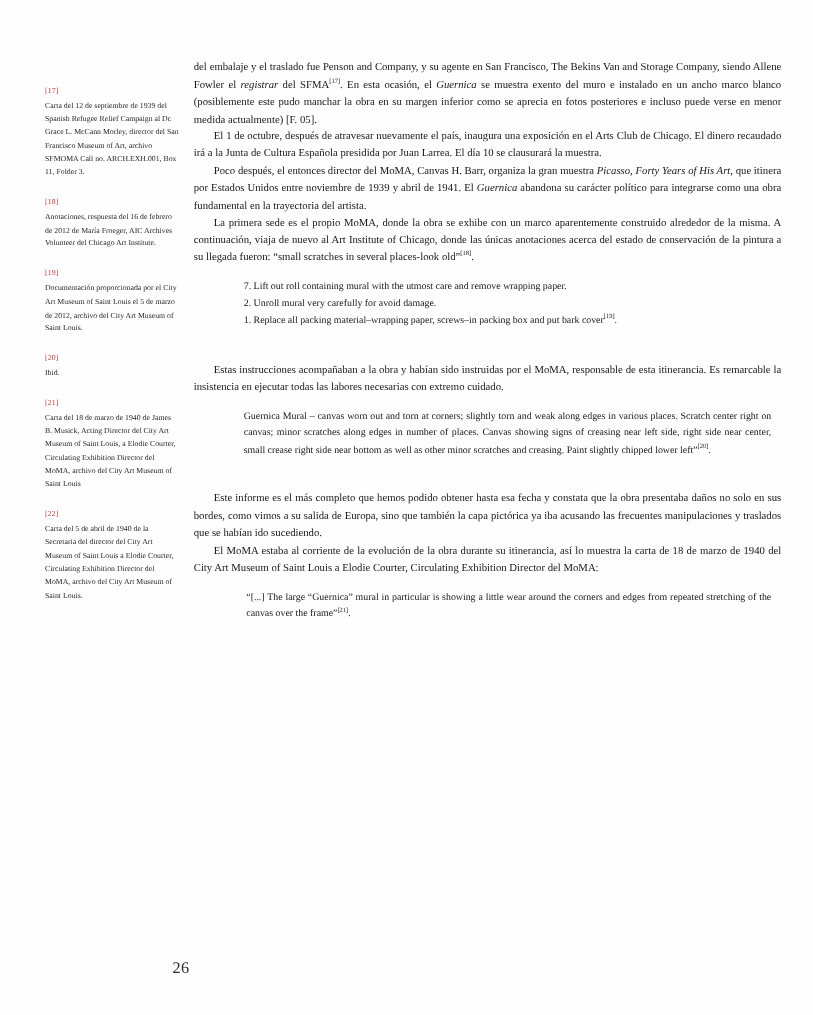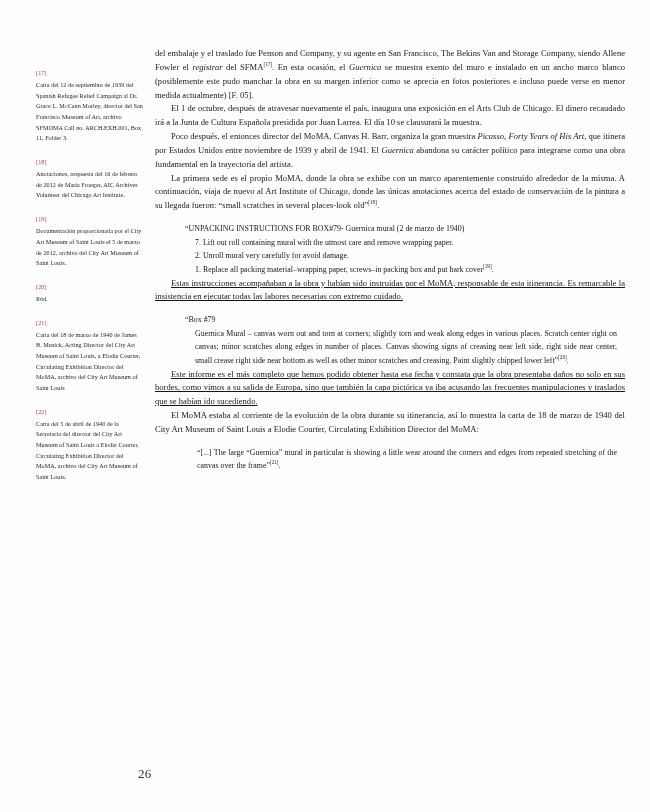--- a/index.html
+++ b/index.html
@@ -59,22 +59,21 @@
     line-height: 1.62;
     text-align: justify;
     text-indent: 16px;
     color: #161616;
     letter-spacing: 0.01px;
   }
   p.body.noindent {
     text-indent: 0;
   }
   p.body.gap {
-    margin-top: 0;
-    text-decoration: underline;
+    margin-top: 26px;
   }
   .quote-block {
     margin-top: 9px;
     margin-left: 30px;
     width: 432px;
   }
   .quote-block p {
     margin: 0;
     font-size: 7.9px;
     line-height: 1.72;
@@ -154,31 +153,29 @@
     <p class="body noindent"><span>del embalaje y el traslado fue Penson and Company, y su agente en San Francisco, The Bekins Van and Storage Company, siendo Allene Fowler el </span><i>registrar</i><span> del SFMA</span><sup>[17]</sup><span>. En esta ocasión, el </span><i>Guernica</i><span> se muestra exento del muro e instalado en un ancho marco blanco (posiblemente este pudo manchar la obra en su margen inferior como se aprecia en fotos posteriores e incluso puede verse en menor medida actualmente) [F. 05].</span></p>
 
     <p class="body">El 1 de octubre, después de atravesar nuevamente el país, inaugura una exposición en el Arts Club de Chicago. El dinero recaudado irá a la Junta de Cultura Española presidida por Juan Larrea. El día 10 se clausurará la muestra.</p>
 
     <p class="body"><span>Poco después, el entonces director del MoMA, Canvas H. Barr, organiza la gran muestra </span><i>Picasso, Forty Years of His Art</i><span>, que itinera por Estados Unidos entre noviembre de 1939 y abril de 1941. El </span><i>Guernica</i><span> abandona su carácter político para integrarse como una obra fundamental en la trayectoria del artista.</span></p>
 
     <p class="body"><span>La primera sede es el propio MoMA, donde la obra se exhibe con un marco aparentemente construido alrededor de la misma. A continuación, viaja de nuevo al Art Institute of Chicago, donde las únicas anotaciones acerca del estado de conservación de la pintura a su llegada fueron: “small scratches in several places-look old”</span><sup>[18]</sup><span>.</span></p>
 
 
     <div class="quote-block">
-      <p>“UNPACKING INSTRUCTIONS FOR BOX#79- Guernica mural (2 de marzo de 1940)</p>
       <p class="hang">7. Lift out roll containing mural with the utmost care and remove wrapping paper.</p>
       <p class="hang">2. Unroll mural very carefully for avoid damage.</p>
       <p class="hang"><span>1. Replace all packing material–wrapping paper, screws–in packing box and put bark cover</span><sup>[19]</sup><span>.</span></p>
     </div>
 
     <p class="body gap">Estas instrucciones acompañaban a la obra y habían sido instruidas por el MoMA, responsable de esta itinerancia. Es remarcable la insistencia en ejecutar todas las labores necesarias con extremo cuidado.</p>
 
 
     <div class="quote-block justified">
-      <p style="text-align:left">“Box #79</p>
       <p class="hang"><span>Guernica Mural – canvas worn out and torn at corners; slightly torn and weak along edges in various places. Scratch center right on canvas; minor scratches along edges in number of places. Canvas showing signs of creasing near left side, right side near center, small crease right side near bottom as well as other minor scratches and creasing. Paint slightly chipped lower left”</span><sup>[20]</sup><span>.</span></p>
     </div>
 
     <p class="body gap">Este informe es el más completo que hemos podido obtener hasta esa fecha y constata que la obra presentaba daños no solo en sus bordes, como vimos a su salida de Europa, sino que también la capa pictórica ya iba acusando las frecuentes manipulaciones y traslados que se habían ido sucediendo.</p>
 
     <p class="body">El MoMA estaba al corriente de la evolución de la obra durante su itinerancia, así lo muestra la carta de 18 de marzo de 1940 del City Art Museum of Saint Louis a Elodie Courter, Circulating Exhibition Director del MoMA:</p>
 
     <div class="quote-block letter justified">
       <p><span>“[...] The large “Guernica” mural in particular is showing a little wear around the corners and edges from repeated stretching of the canvas over the frame”</span><sup>[21]</sup><span>.</span></p>
     </div>

